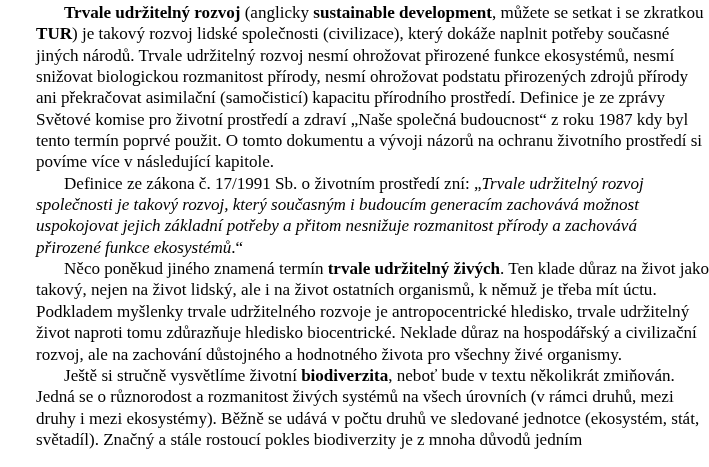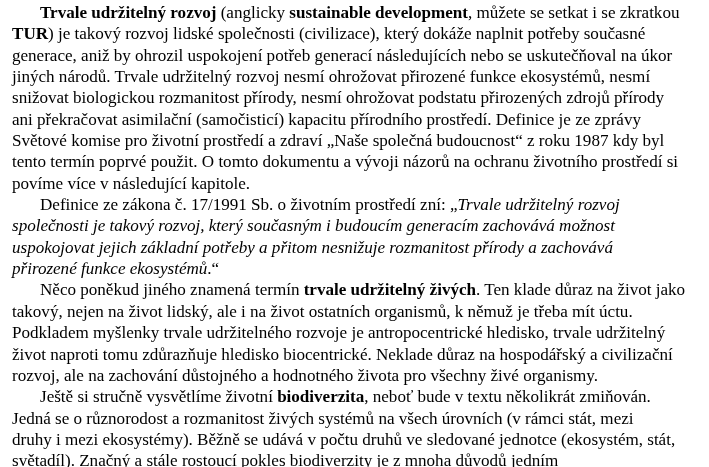--- a/index.html
+++ b/index.html
@@ -16,20 +16,21 @@
     color: #000000;
     -webkit-font-smoothing: antialiased;
   }
 
   .page {
     width: 622px;
     height: 467px;
     box-sizing: border-box;
     padding: 2px 6px 0 12px;
     position: relative;
+    margin-left: 24px;
   }
 
   .doc-body {
     font-size: 17.1px;
     line-height: 21.35px;
     text-align: left;
     white-space: normal;
   }
 
   .para {
@@ -57,21 +58,20 @@
   .doc-body { letter-spacing: -0.02px; }
 </style>
 </head>
 <body>
 
 <div class="page">
   <div class="doc-body" id="doc-body">
       <p class="para">
         <span class="tline indent"><span class="b">Trvale udržitelný rozvoj</span><span> (anglicky </span><span class="b">sustainable development</span><span>, můžete se setkat i se zkratkou</span></span>
         <span class="tline"><span class="b">TUR</span><span>) je takový rozvoj lidské společnosti (civilizace), který dokáže naplnit potřeby současné</span></span>
-        <span class="tline"><span>generace, aniž by ohrozil uspokojení potřeb generací následujících nebo se uskutečňoval na úkor</span></span>
         <span class="tline"><span>jiných národů. Trvale udržitelný rozvoj nesmí ohrožovat přirozené funkce ekosystémů, nesmí</span></span>
         <span class="tline"><span>snižovat biologickou rozmanitost přírody, nesmí ohrožovat podstatu přirozených zdrojů přírody</span></span>
         <span class="tline"><span>ani překračovat asimilační (samočisticí) kapacitu přírodního prostředí. Definice je ze zprávy</span></span>
         <span class="tline"><span>Světové komise pro životní prostředí a zdraví „Naše společná budoucnost“ z roku 1987 kdy byl</span></span>
         <span class="tline"><span>tento termín poprvé použit. O tomto dokumentu a vývoji názorů na ochranu životního prostředí si</span></span>
         <span class="tline"><span>povíme více v následující kapitole.</span></span>
       </p>
       <p class="para">
         <span class="tline indent"><span>Definice ze zákona č. 17/1991 Sb. o životním prostředí zní: „</span><span class="i">Trvale udržitelný rozvoj</span></span>
         <span class="tline"><span class="i">společnosti je takový rozvoj, který současným i budoucím generacím zachovává možnost</span></span>
@@ -80,18 +80,18 @@
       </p>
       <p class="para">
         <span class="tline indent"><span>Něco poněkud jiného znamená termín </span><span class="b">trvale udržitelný živých</span><span>. Ten klade důraz na život jako</span></span>
         <span class="tline"><span>takový, nejen na život lidský, ale i na život ostatních organismů, k němuž je třeba mít úctu.</span></span>
         <span class="tline"><span>Podkladem myšlenky trvale udržitelného rozvoje je antropocentrické hledisko, trvale udržitelný</span></span>
         <span class="tline"><span>život naproti tomu zdůrazňuje hledisko biocentrické. Neklade důraz na hospodářský a civilizační</span></span>
         <span class="tline"><span>rozvoj, ale na zachování důstojného a hodnotného života pro všechny živé organismy.</span></span>
       </p>
       <p class="para">
         <span class="tline indent"><span>Ještě si stručně vysvětlíme životní </span><span class="b">biodiverzita</span><span>, neboť bude v textu několikrát zmiňován.</span></span>
-        <span class="tline"><span>Jedná se o různorodost a rozmanitost živých systémů na všech úrovních (v rámci stát, mezi</span></span>
+        <span class="tline"><span>Jedná se o různorodost a rozmanitost živých systémů na všech úrovních (v rámci druhů, mezi</span></span>
         <span class="tline"><span>druhy i mezi ekosystémy). Běžně se udává v počtu druhů ve sledované jednotce (ekosystém, stát,</span></span>
         <span class="tline"><span>světadíl). Značný a stále rostoucí pokles biodiverzity je z mnoha důvodů jedním</span></span>
       </p>
     </div>
 </div>
 
 </body></html>

